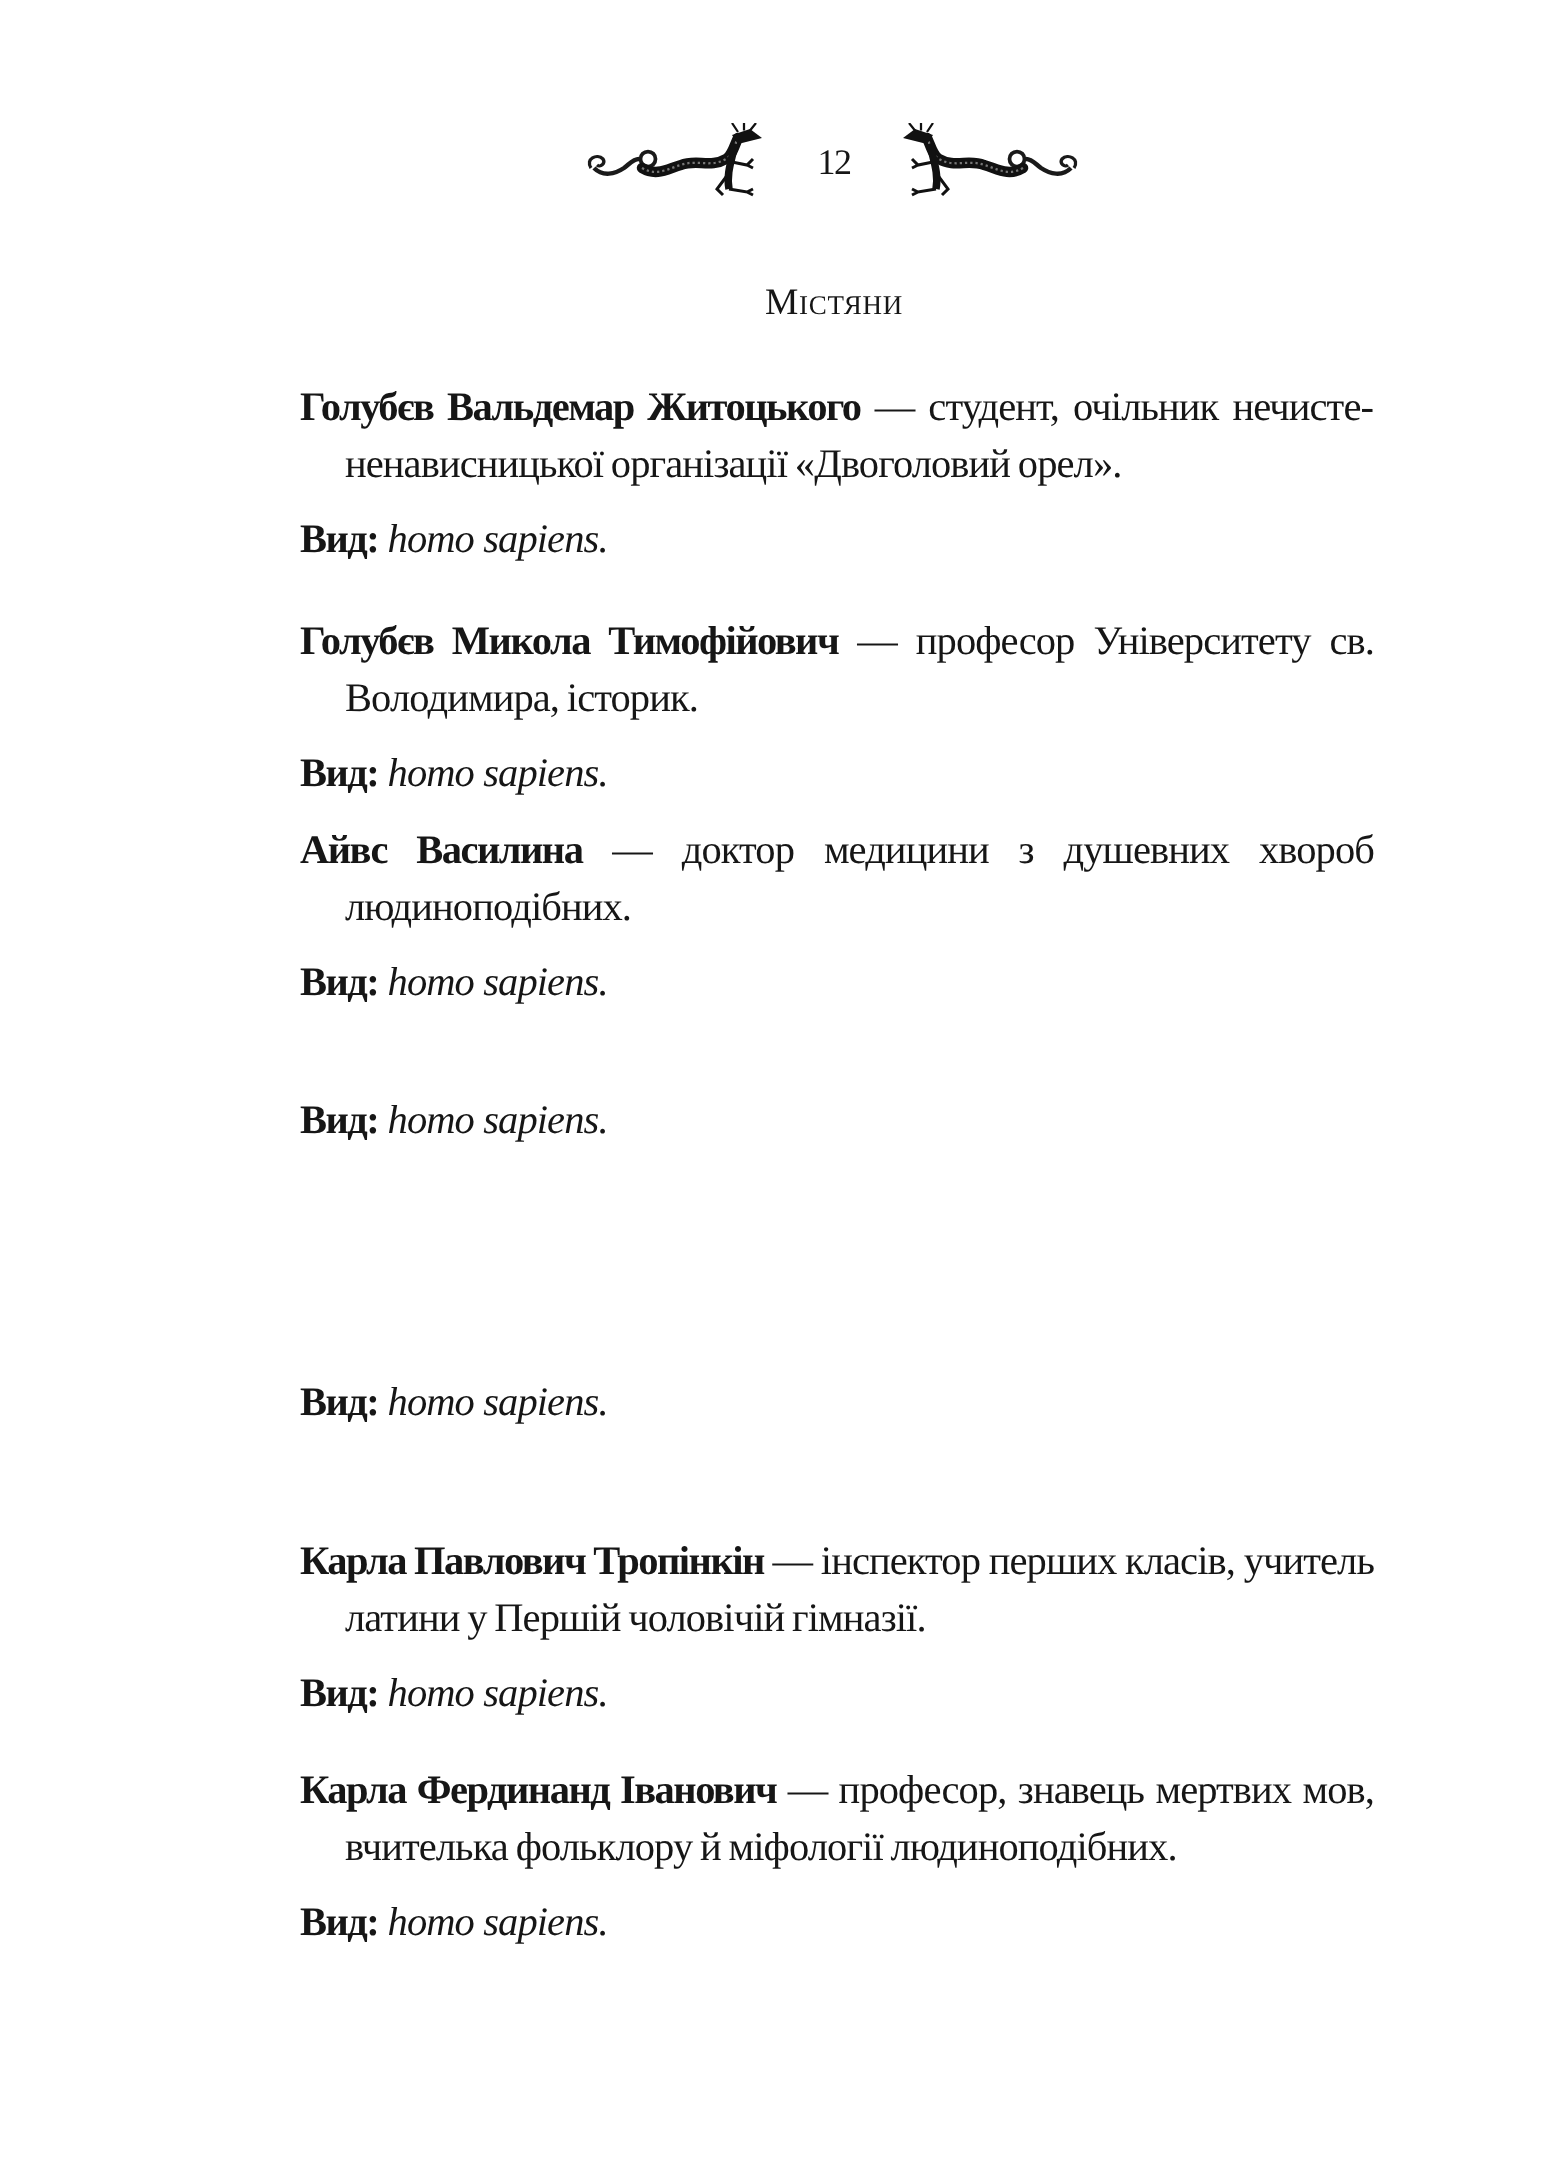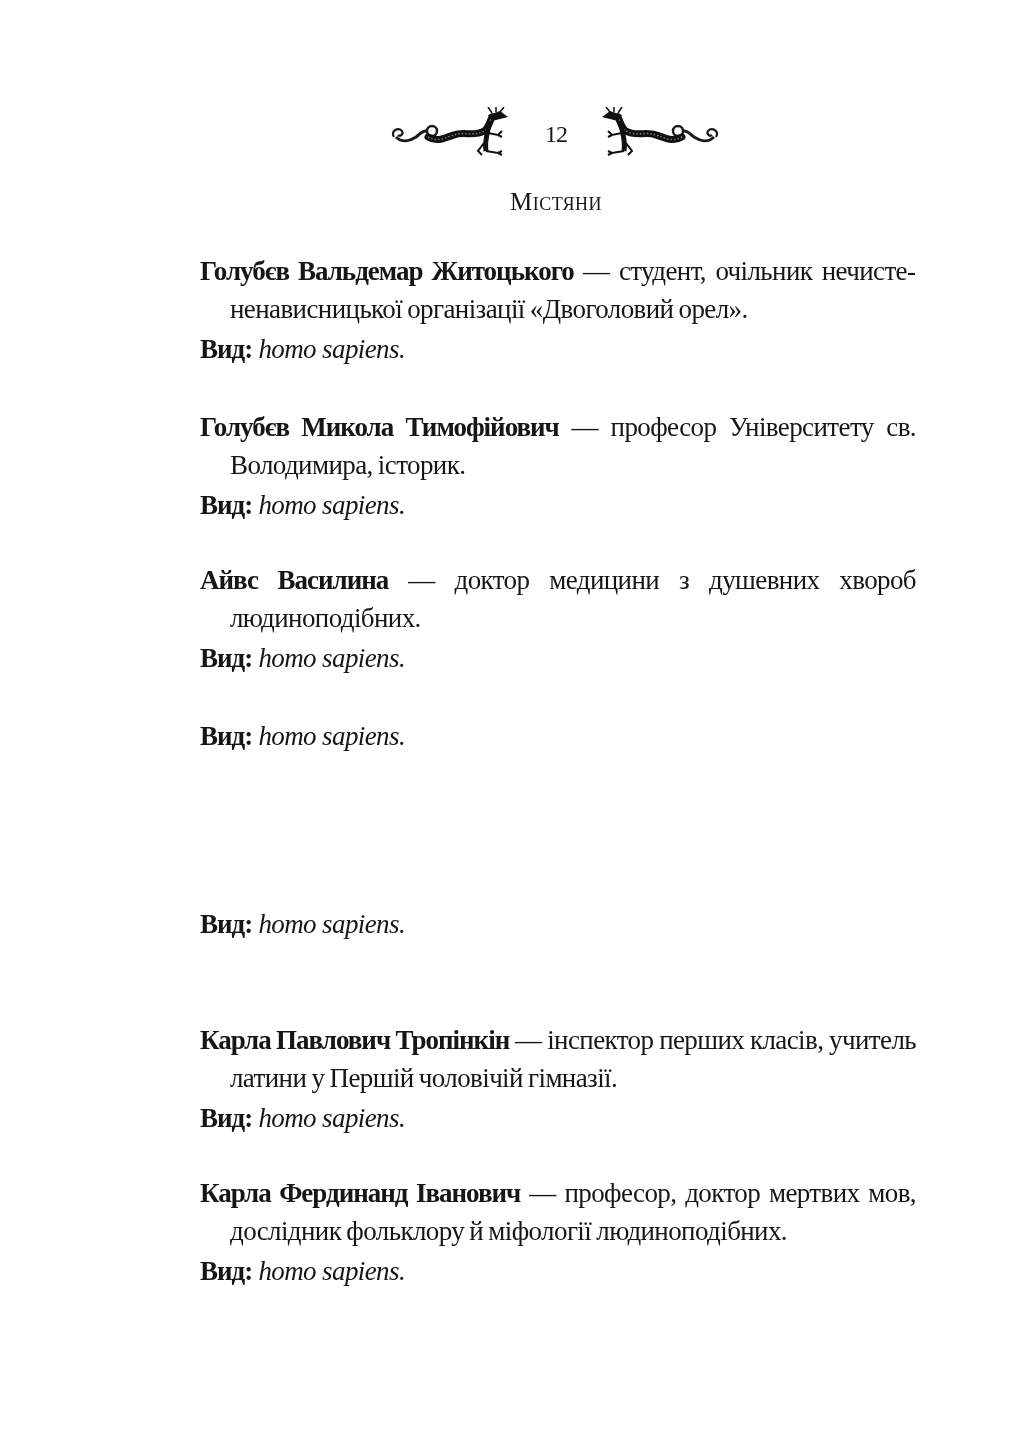--- a/index.html
+++ b/index.html
@@ -10,21 +10,21 @@
   body {
     width: 1035px;
     height: 1440px;
     position: relative;
     overflow: hidden;
     font-family: "Liberation Serif", "DejaVu Serif", serif;
     color: #161616;
   }
   .header {
     position: absolute;
-    top: 105px;
+    top: 80px;
     left: 0;
     width: 1035px;
     height: 60px;
   }
   .dragon {
     position: absolute;
     top: 2px;
     width: 126px;
     height: 56px;
   }
@@ -67,21 +67,21 @@
     text-indent: -30px;
     text-align: justify;
     letter-spacing: -0.6px;
     word-spacing: -1px;
   }
   .entry .name {
     font-weight: bold;
     letter-spacing: -1px;
   }
   .entry .species {
-    margin-top: 2px;
+    margin-top: 12px;
     letter-spacing: -0.6px;
   }
   .entry .species-label {
     font-weight: bold;
     letter-spacing: -1px;
   }
   .entry .species-value {
     font-style: italic;
   }
 </style>
@@ -133,36 +133,36 @@
   <div class="entry" style="top:252px;">
     <div class="desc"><span class="name">Голубєв Вальдемар Житоцького</span><span> — </span><span>студент, очільник нечисте­ненависницької організації «Двоголовий орел».</span></div>
     <div class="species"><span class="species-label">Вид:</span> <span class="species-value">homo sapiens.</span></div>
   </div>
 
   <div class="entry" style="top:408px;">
     <div class="desc"><span class="name">Голубєв Микола Тимофійович</span><span> — </span><span>професор Університету св. Володимира, історик.</span></div>
     <div class="species"><span class="species-label">Вид:</span> <span class="species-value">homo sapiens.</span></div>
   </div>
 
-  <div class="entry" style="top:561px;">
+  <div class="entry" style="top:547px;">
     <div class="desc"><span class="name">Айвс Василина</span><span> — </span><span>доктор медицини з душевних хвороб людиноподібних.</span></div>
     <div class="species"><span class="species-label">Вид:</span> <span class="species-value">homo sapiens.</span></div>
   </div>
 
   <div class="entry" style="top:715px;">
     <div class="species"><span class="species-label">Вид:</span> <span class="species-value">homo sapiens.</span></div>
   </div>
 
   <div class="entry" style="top:903px;">
     <div class="species"><span class="species-label">Вид:</span> <span class="species-value">homo sapiens.</span></div>
   </div>
 
   <div class="entry" style="top:1021px;">
     <div class="desc"><span class="name">Карла Павлович Тропінкін</span><span> — </span><span>інспектор перших класів, учитель латини у Першій чоловічій гімназії.</span></div>
     <div class="species"><span class="species-label">Вид:</span> <span class="species-value">homo sapiens.</span></div>
   </div>
 
   <div class="entry" style="top:1174px;">
-    <div class="desc"><span class="name">Карла Фердинанд Іванович</span><span> — </span><span>професор, доктор мертвих мов, дослідник фольклору й міфології людиноподібних.</span></div>
+    <div class="desc"><span class="name">Карла Фердинанд Іванович</span><span> — </span><span>професор, знавець мертвих мов, вчителька фольклору й міфології людиноподібних.</span></div>
     <div class="species"><span class="species-label">Вид:</span> <span class="species-value">homo sapiens.</span></div>
   </div>
 
 </div>
 
 </body></html>

